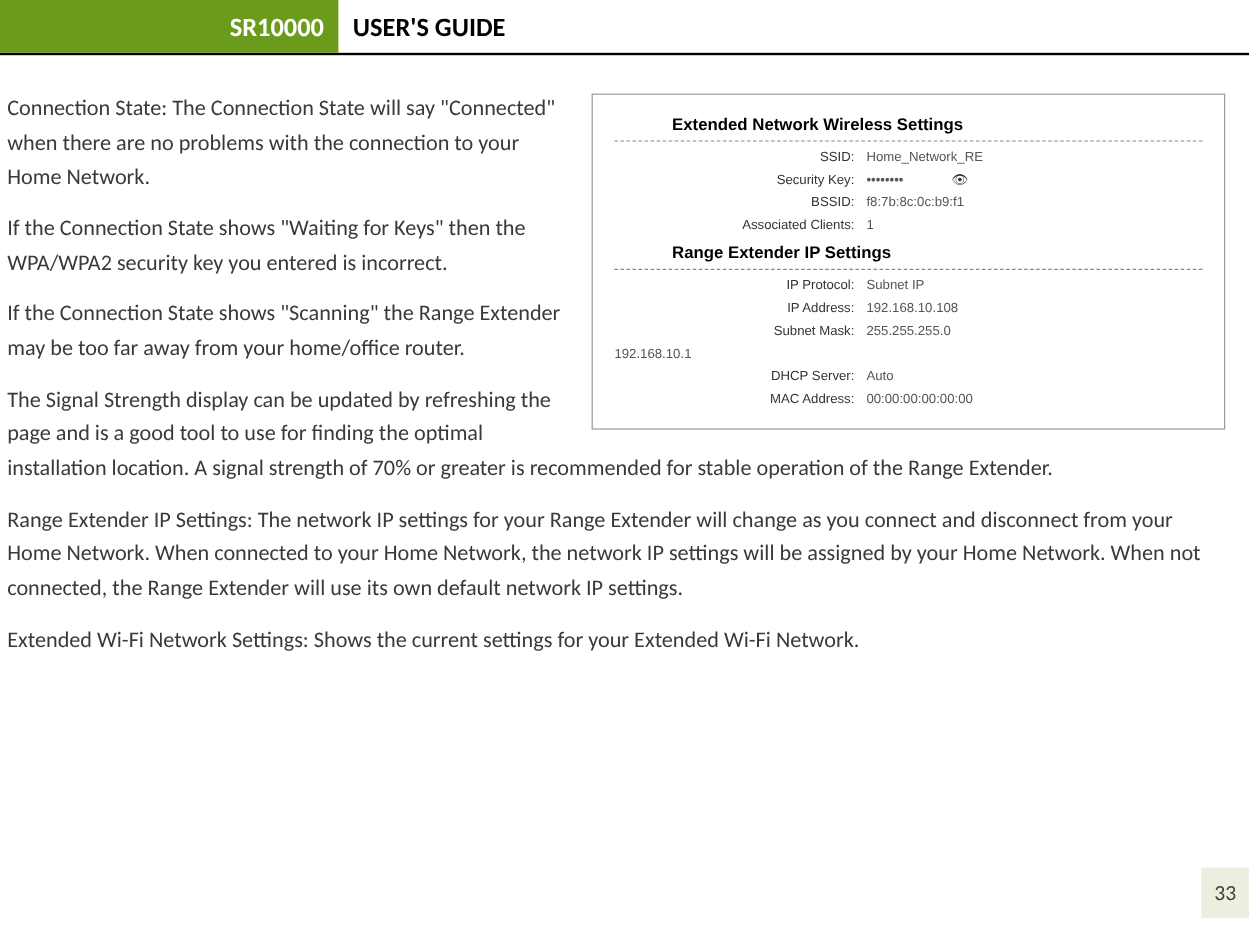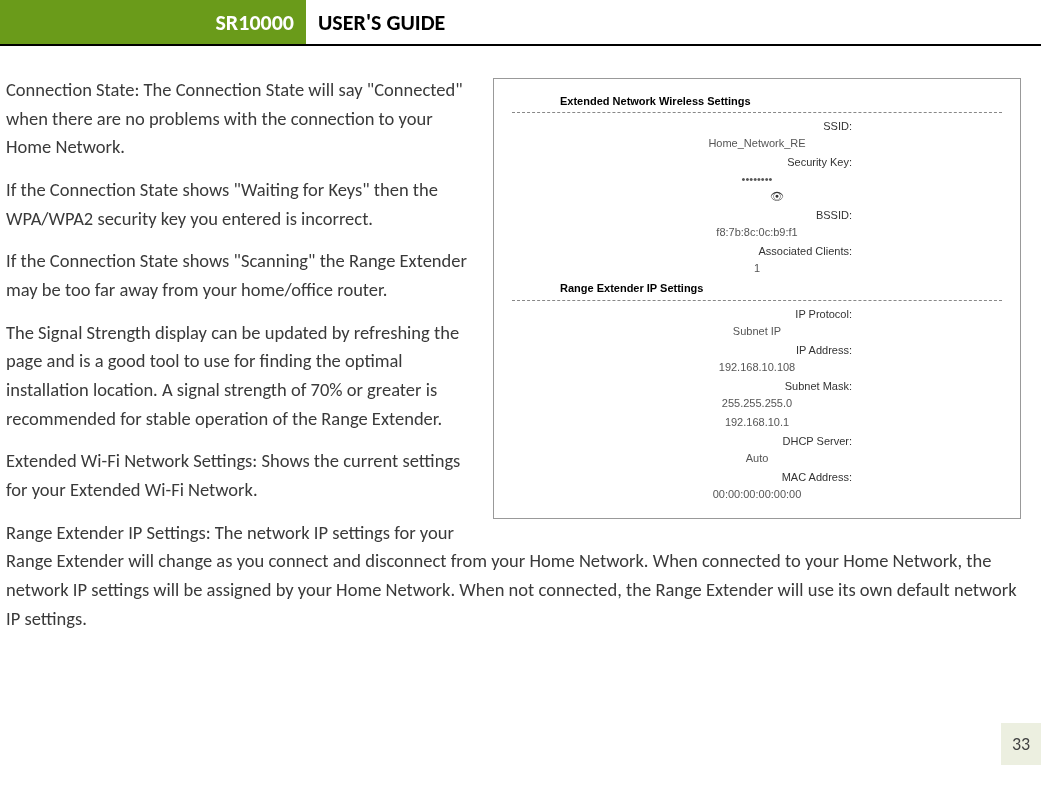--- a/index.html
+++ b/index.html
@@ -50,33 +50,32 @@
     width: 490px;
     border: 1px solid #999;
     margin: 2px 0 14px 20px;
     padding: 8px 18px 14px 18px;
     font-size: 11px;
     font-family: Arial, sans-serif;
     color:#222;
   }
   .fig-section-title {
     font-weight: bold;
-    font-size: 11px;
+    font-size: 14px;
     color:#000;
     margin-top:6px;
     border-bottom: 1px dashed #888;
     padding-bottom:2px;
     margin-bottom:4px;
     padding-left:48px;
   }
   .fig-row {
     display:flex;
     align-items:center;
     padding: 1px 0;
-    flex-direction: column;
   }
   .fig-label {
     width: 200px;
     text-align:right;
     padding-right:10px;
     color:#333;
   }
   .fig-value {
     color:#555;
   }
@@ -94,21 +93,21 @@
     background:#e9eed9;
     background:#e9edd8;
     display:flex;
     align-items:center;
     justify-content:center;
     color:#6b7a4a;
     font-size:18px;
   }
   
   .hg { background:#6aa016; }
-  .hg { background:#6b8e23;padding-left:24px; }
+  .hg { background:#6b8e23; }
   .hg { background:#689a18; }
   .hg { background:#6aa016; }
   
   .hg { background:#6aa016; }
 
   
   .hg { background:#6a9b1a; }
 
   
   .pagefoot { background:#ecefe0; color:#404040; }
@@ -171,18 +170,18 @@
     <div class="fig-row">
       <div class="fig-label">MAC Address:</div>
       <div class="fig-value">00:00:00:00:00:00</div>
     </div>
   </div>
 
   <p>Connection State: The Connection State will say "Connected" when there are no problems with the connection to your Home Network.</p>
   <p>If the Connection State shows "Waiting for Keys" then the WPA/WPA2 security key you entered is incorrect.</p>
   <p>If the Connection State shows "Scanning" the Range Extender may be too far away from your home/office router.</p>
   <p>The Signal Strength display can be updated by refreshing the page and is a good tool to use for finding the optimal installation location. A signal strength of 70% or greater is recommended for stable operation of the Range Extender.</p>
+  <p>Range Extender IP Settings:  The network IP settings for your Range Extender will change as you connect and disconnect from your Home Network. When connected to your Home Network, the network IP settings will be assigned by your Home Network. When not connected, the Range Extender will use its own default network IP settings.</p>
   <p>Extended Wi-Fi Network Settings: Shows the current settings for your Extended Wi-Fi Network.</p>
-  <p>Range Extender IP Settings:  The network IP settings for your Range Extender will change as you connect and disconnect from your Home Network. When connected to your Home Network, the network IP settings will be assigned by your Home Network. When not connected, the Range Extender will use its own default network IP settings.</p>
 
 </div>
 
 <div class="pagefoot">33</div>
 
 </body></html>

